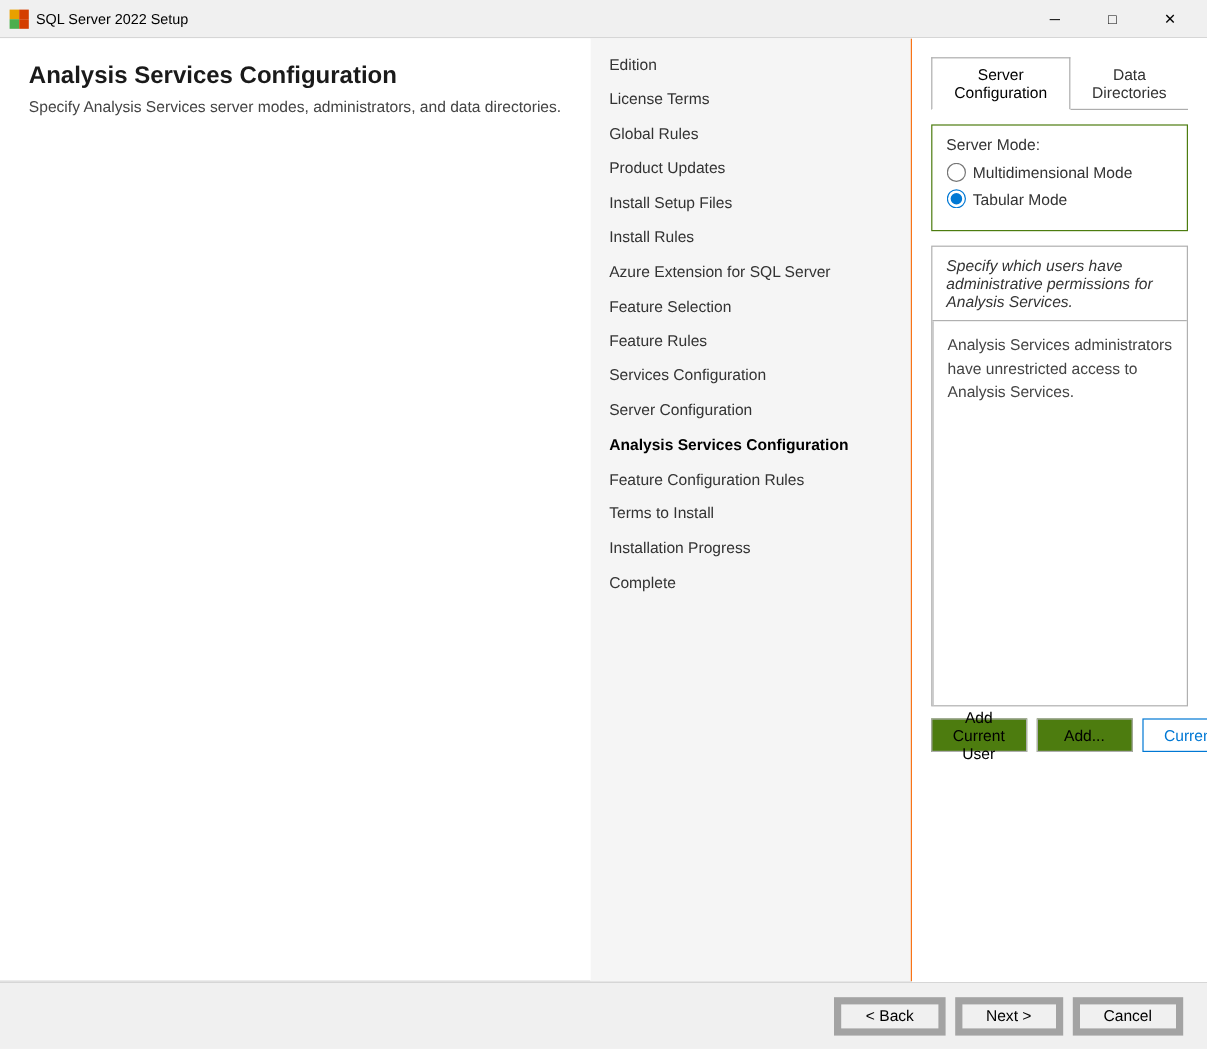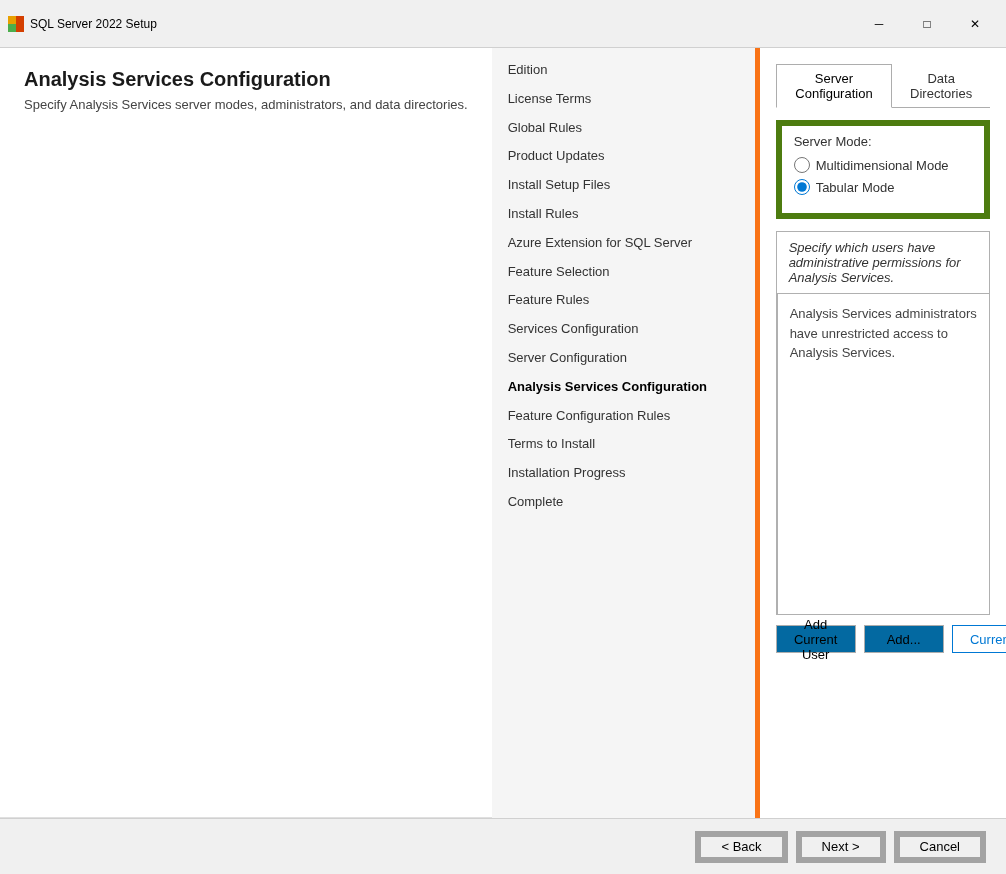--- a/index.html
+++ b/index.html
@@ -12,21 +12,21 @@
       display: flex;
       flex-direction: column;
     }
 
     
     .title-bar {
       background: #f0f0f0;
       display: flex;
       align-items: center;
       padding: 6px 8px;
-      height: 48px;
+      height: 32px;
       border-bottom: 1px solid #d0d0d0;
       flex-shrink: 0;
     }
     .title-bar-icon {
       width: 16px;
       height: 16px;
       margin-right: 6px;
       flex-shrink: 0;
     }
     .title-bar-text {
@@ -81,21 +81,21 @@
     .body {
       display: flex;
       flex: 1;
       overflow: hidden;
     }
 
     
     .sidebar {
       width: 268px;
       background: #f5f5f5;
-      border-right: 5px solid #f97316;
+      border-right: 1px solid #f97316;
       padding: 8px 0;
       overflow-y: auto;
       flex-shrink: 0;
     }
     .sidebar-item {
       padding: 4px 16px;
       font-size: 13px;
       color: #333;
       cursor: default;
       line-height: 1.6;
@@ -132,21 +132,21 @@
       border: 1px solid #adadad;
       border-bottom-color: #fff;
       font-weight: normal;
     }
     .tab:not(.active) {
       color: #333;
     }
 
     
     .section-group {
-      border: 6px solid #4d7c0f;
+      border: 1px solid #4d7c0f;
       padding: 8px 12px 12px 12px;
       margin-bottom: 12px;
       position: relative;
     }
     .section-legend {
       font-size: 13px;
       color: #333;
       margin-bottom: 8px;
     }
     .radio-row {
@@ -200,21 +200,21 @@
     
     .button-row {
       display: flex;
       gap: 8px;
       margin-top: 10px;
     }
     .btn {
       padding: 5px 14px;
       font-size: 13px;
       border: 1px solid #adadad;
-      background: #0369a1;
+      background: #4d7c0f;
       cursor: pointer;
       min-width: 80px;
       height: 28px;
       display: flex;
       align-items: center;
       justify-content: center;
     }
     .btn.primary {
       background: #fff;
       border: 1px solid #0078d4;

